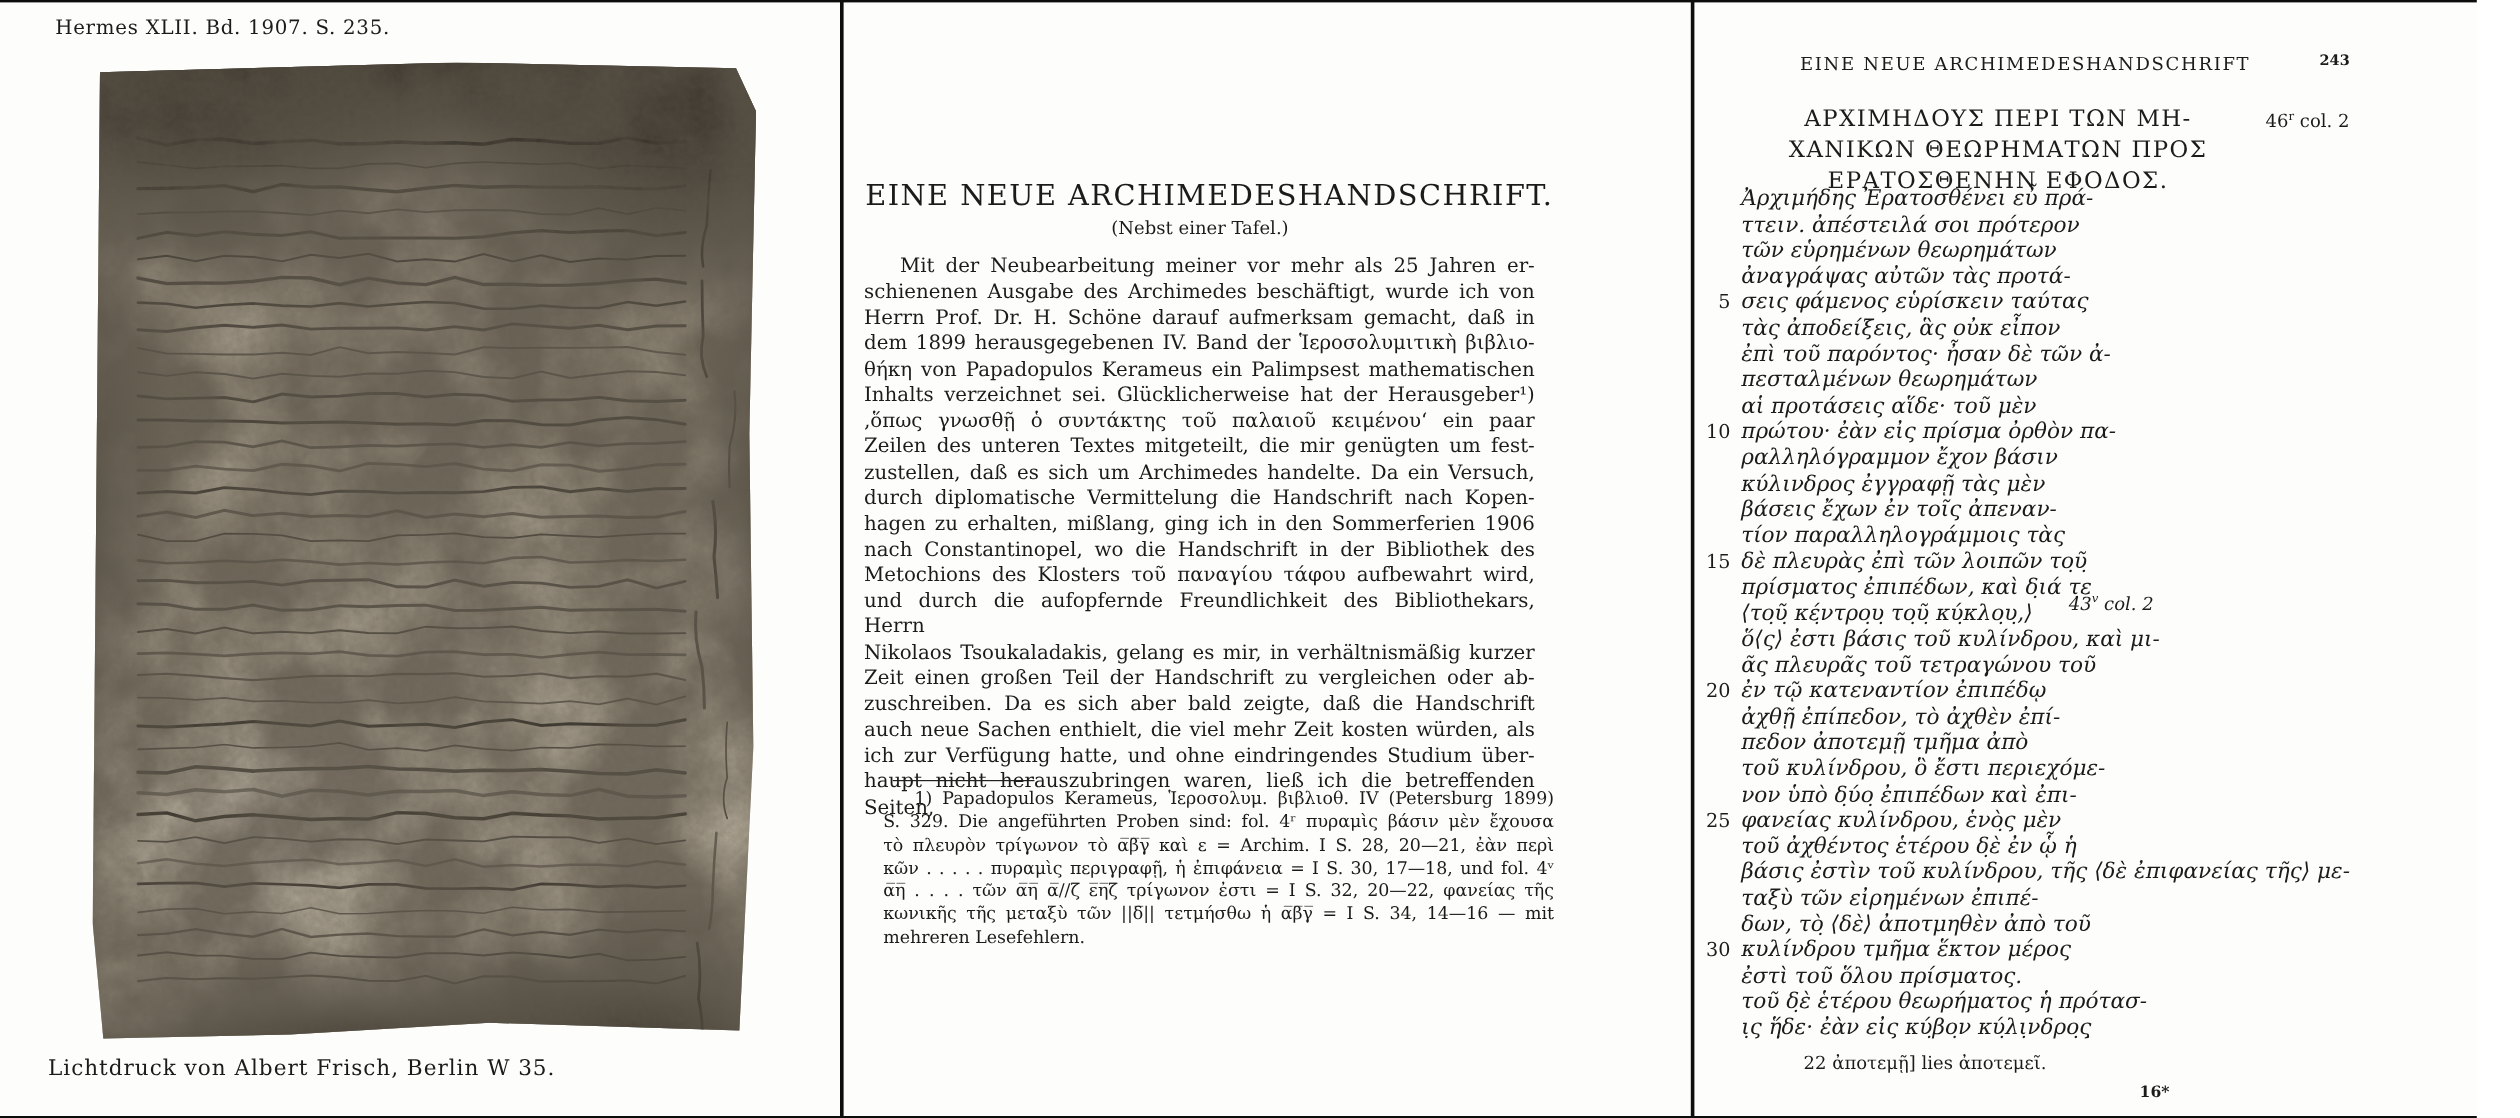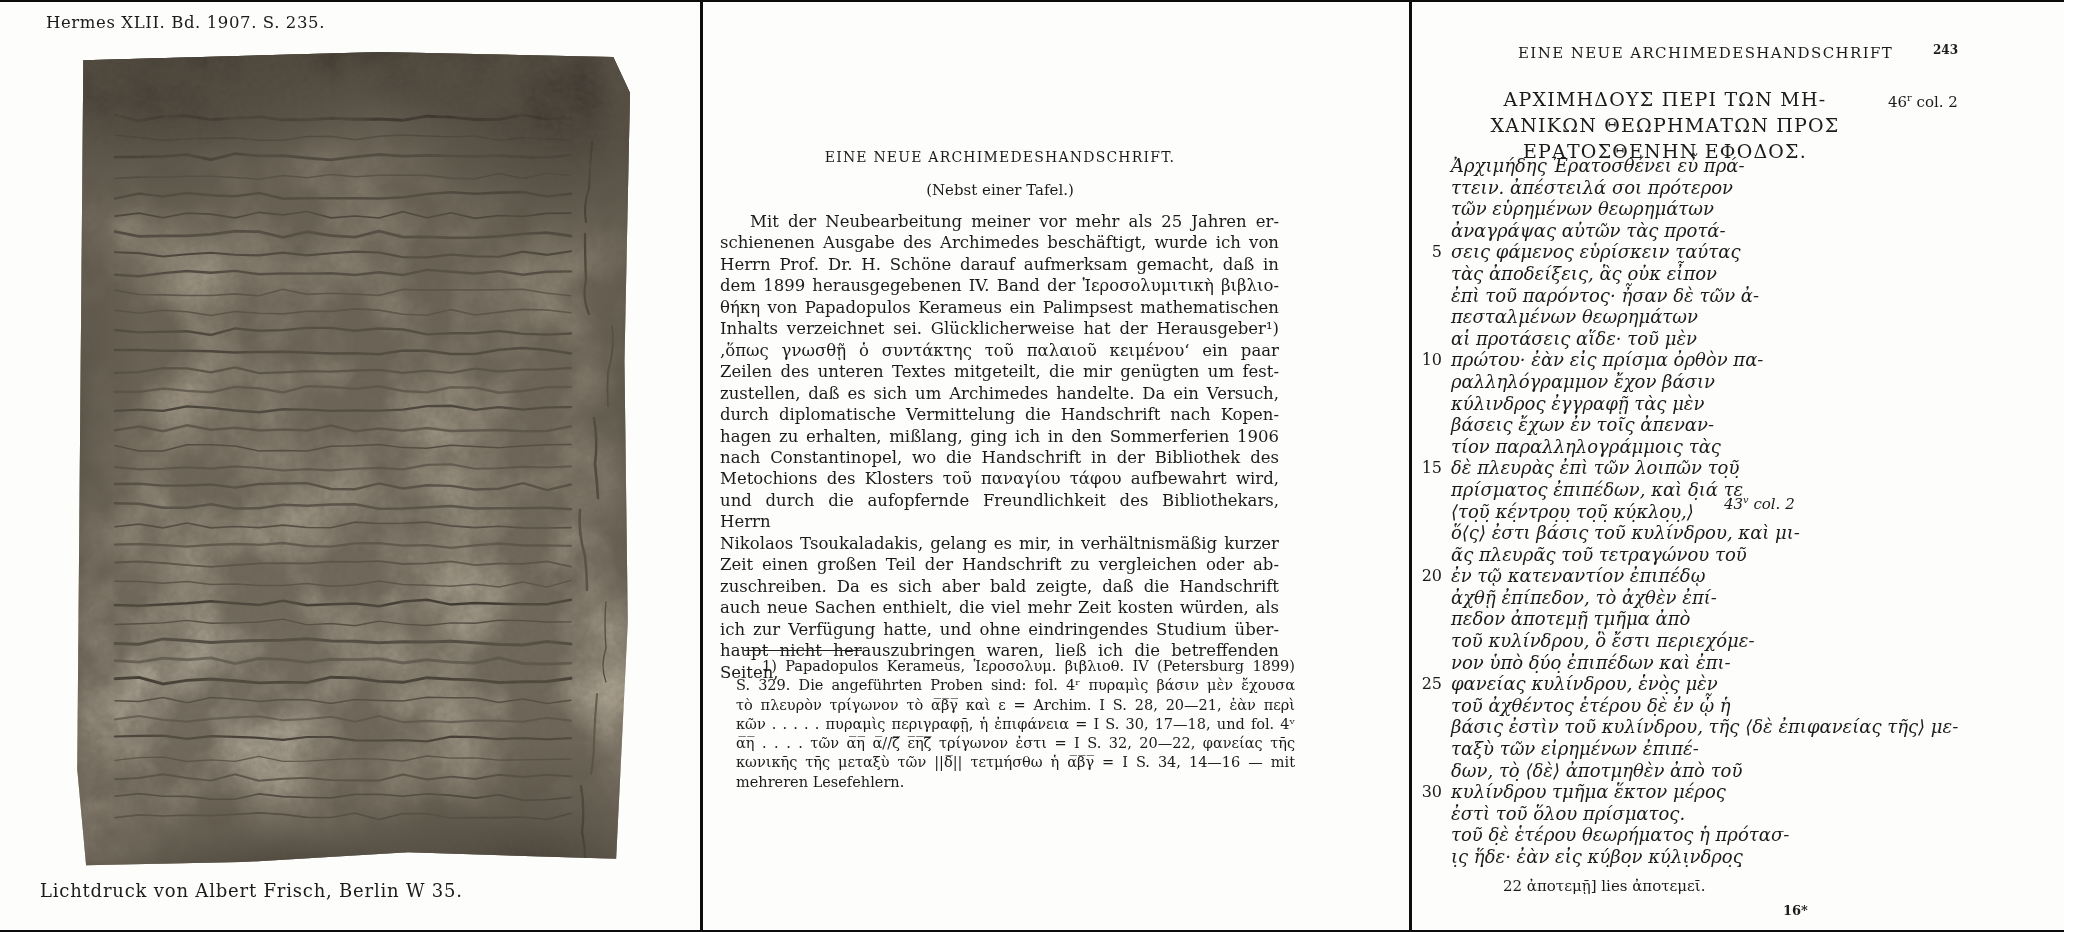--- a/index.html
+++ b/index.html
@@ -26,34 +26,34 @@
       radial-gradient(ellipse 40% 22% at 25% 78%, rgba(235,229,214,.5), rgba(235,229,214,0) 70%),
       linear-gradient(172deg,#8e8677 0%, #a69d8b 30%, #bdb4a1 55%, #c6bdaa 72%, #a79e8c 100%);
     clip-path:polygon(1.5% 1%, 55% 0%, 97% .6%, 100% 5%, 99% 38%, 99.6% 70%, 97.5% 99%,
                       60% 98.2%, 30% 99.4%, 2% 99.8%, .4% 88%, 1% 40%);
     box-shadow:0 0 14px rgba(40,34,25,.45) inset;}
   #manuscript-photo svg{position:absolute;left:0;top:0;}
   .plate-caption{position:absolute;left:40px;top:880px;font-size:18px;letter-spacing:.8px;}
 
   
   .m-title{position:absolute;left:721px;top:149px;width:558px;text-align:center;
-           font-size:14px;letter-spacing:1.2px;white-space:nowrap;}
+           font-size:24px;letter-spacing:1.2px;white-space:nowrap;}
   .m-subtitle{position:absolute;left:721px;top:181px;width:558px;text-align:center;font-size:15px;}
   #paragraph{position:absolute;left:720px;top:211px;width:559px;font-size:16.5px;line-height:21.45px;}
   .pline{text-align:justify;text-align-last:justify;}
   .pline.first{text-indent:30px;}
   .footnote-rule{position:absolute;left:744px;top:650px;width:118px;border-top:1.6px solid #222;}
   #footnote{position:absolute;left:720px;top:657px;width:559px;font-size:14.5px;line-height:19.3px;margin-left:16px;}
   .fline{text-align:justify;text-align-last:justify;}
   .fline.first{text-indent:26px;}
   .fline.lastline{text-align-last:left;}
 
   
   .r-header{position:absolute;left:1500px;top:44px;width:340px;text-align:center;
-            font-size:15px;letter-spacing:1.4px;white-space:nowrap;margin-left:18px;}
+            font-size:15px;letter-spacing:1.4px;white-space:nowrap;}
   .r-pagenum{position:absolute;left:1901px;top:43px;font-size:12px;font-weight:bold;margin-left:32px;}
   .r-title{position:absolute;left:1470px;top:86px;width:390px;text-align:center;
            font-size:19px;letter-spacing:1.2px;line-height:26px;}
   .margin-note{position:absolute;font-size:15px;white-space:nowrap;font-style:normal;}
   #margin-note-top{left:1888px;top:92px;}
   #margin-note-mid{left:1724px;top:494px;font-style:italic;}
   #greek-body{position:absolute;left:1408px;top:155px;width:552px;
               font-size:18px;line-height:21.6px;font-style:italic;}
   .gline{display:flex;white-space:nowrap;}
   .lnum{flex:none;width:34px;text-align:right;padding-right:9px;

